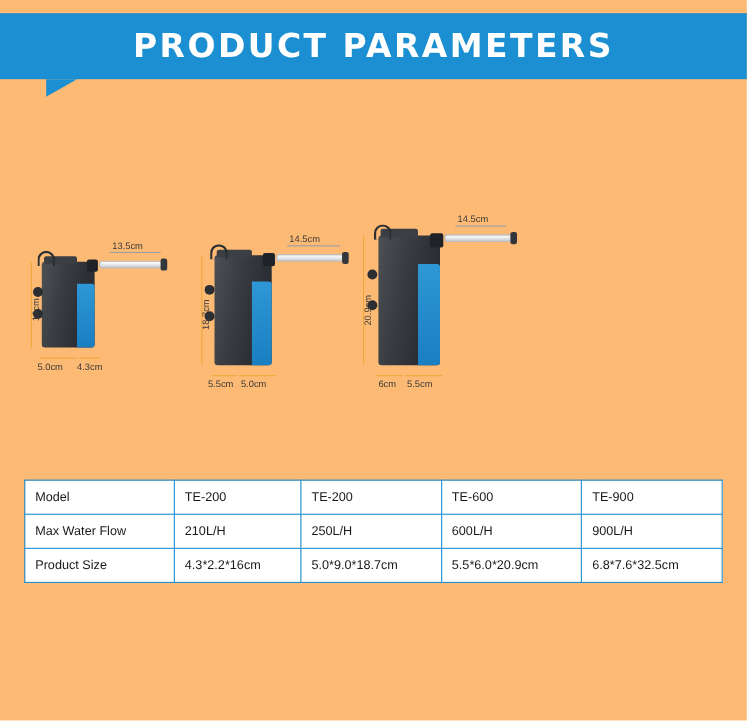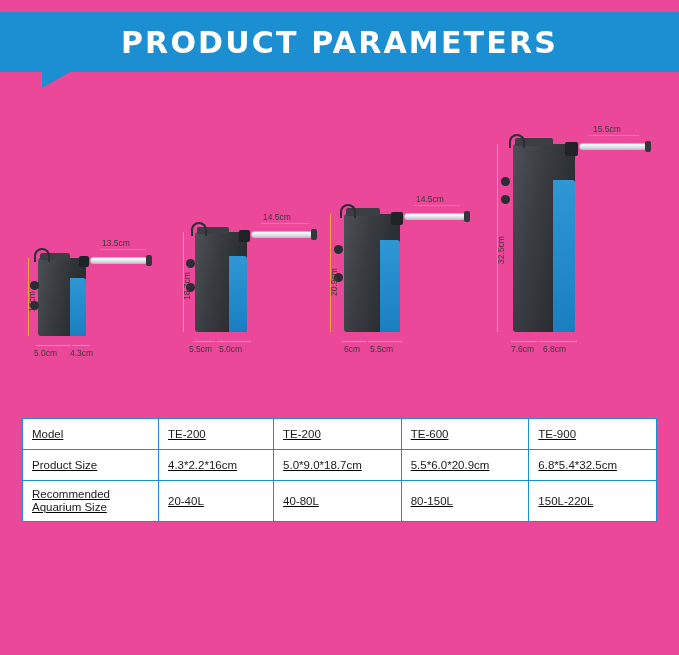--- a/index.html
+++ b/index.html
@@ -7,21 +7,21 @@
     margin: 0; padding: 0;
     width: 679px; height: 655px;
     background: #ffffff;
     font-family: "Liberation Sans", sans-serif;
     overflow: hidden;
   }
   .page {
     position: relative;
     width: 679px;
     height: 655px;
-    background: #ec4899;
+    background: #fdba74;
   }
 
   
   .banner {
     position: absolute;
     left: 0; top: 12px;
     width: 679px;
     height: 60px;
     background: #1b8fd1;
     display: flex;
@@ -145,23 +145,22 @@
     font-size: 12.5px;
     color: #1a1a1a;
     font-weight: bold;
     font-family: "Liberation Sans", sans-serif;
   }
 
   
   .table-wrap {
     position: absolute;
     left: 22px;
-    top: 418px;
+    top: 436px;
     width: 615px;
-    text-decoration: underline;
   }
   table.spec {
     border-collapse: collapse;
     width: 635px;
     font-size: 11.5px;
     color: #1a1a1a;
   }
   table.spec td {
     border: 1px solid #1b8fd1;
     padding: 7px 9px;
@@ -188,21 +187,21 @@
 
 <div class="page">
 
   <div class="banner">
     <div class="banner-title">PRODUCT PARAMETERS</div>
   </div>
   <div class="banner-notch"></div>
 
   <div class="products">
 
-    <div class="prod" style="left:28px; bottom:24px; width:150px; height:120px;">
+    <div class="prod" style="left:28px; bottom:44px; width:150px; height:120px;">
 
       <div class="housing" style="position:absolute; left:10px; bottom:0; width:48px; height:78px;">
         <div class="blue-panel" style="width:16px; height:58px;"></div>
         <div class="cap" style="left:2px; top:-5px; width:30px; height:7px;"></div>
         <div class="nozzle" style="right:-3px; top:-2px; width:10px; height:11px;"></div>
       </div>
       <div class="hook" style="left:6px; bottom:74px;"></div>
       <div class="suction" style="left:2px; bottom:46px;"></div>
       <div class="suction" style="left:2px; bottom:26px;"></div>
 
@@ -254,68 +253,45 @@
       <div class="leader" style="left:84px; bottom:126px; width:46px;"></div>
       <div class="dim-label" style="left:86px; bottom:128px;">14.5cm</div>
       <div class="dim-v" style="left:0px; bottom:0px; height:118px;"></div>
       <div class="dim-label-rot" style="left:-1px; bottom:26px;">20.9cm</div>
       <div class="dim-h" style="left:12px; bottom:-10px; width:24px;"></div>
       <div class="dim-label" style="left:14px; bottom:-22px;">6cm</div>
       <div class="dim-h" style="left:38px; bottom:-10px; width:34px;"></div>
       <div class="dim-label" style="left:40px; bottom:-22px;">5.5cm</div>
     </div>
 
-    <div class="prod" style="left:497px; bottom:28px; width:175px; height:230px;">
-      <div class="housing" style="position:absolute; left:16px; bottom:0; width:62px; height:188px;">
-        <div class="blue-panel" style="width:22px; height:152px;"></div>
-        <div class="cap" style="left:2px; top:-6px; width:38px; height:8px;"></div>
-        <div class="nozzle" style="right:-3px; top:-2px; width:13px; height:14px;"></div>
-      </div>
-      <div class="hook" style="left:12px; bottom:184px;"></div>
-      <div class="suction" style="left:4px; bottom:146px;"></div>
-      <div class="suction" style="left:4px; bottom:128px;"></div>
-      <div class="tube" style="left:82px; bottom:182px; width:68px;"></div>
-      <div class="tube-cap" style="left:148px; bottom:180px;"></div>
-      <div class="leader" style="left:92px; bottom:196px; width:50px;"></div>
-      <div class="dim-label" style="left:96px; bottom:198px;">15.5cm</div>
-      <div class="dim-v" style="left:0px; bottom:0px; height:188px;"></div>
-      <div class="dim-label-rot" style="left:-1px; bottom:58px;">32.5cm</div>
-      <div class="dim-h" style="left:14px; bottom:-10px; width:26px;"></div>
-      <div class="dim-label" style="left:14px; bottom:-22px;">7.6cm</div>
-      <div class="dim-h" style="left:42px; bottom:-10px; width:38px;"></div>
-      <div class="dim-label" style="left:46px; bottom:-22px;">6.8cm</div>
-    </div>
 
   </div>
 
 
   <div class="table-wrap">
     <table class="spec">
       <tbody>
         <tr>
           <td class="label-col">Model</td>
           <td class="model-head">TE-200</td>
           <td class="model-head">TE-200</td>
           <td class="model-head">TE-600</td>
           <td class="model-head">TE-900</td>
         </tr>
         <tr>
+          <td class="label-col">Max Water Flow</td>
+          <td>210L/H</td>
+          <td>250L/H</td>
+          <td>600L/H</td>
+          <td>900L/H</td>
+        </tr>
+        <tr>
           <td class="label-col">Product Size</td>
           <td>4.3*2.2*16cm</td>
           <td>5.0*9.0*18.7cm</td>
           <td>5.5*6.0*20.9cm</td>
-          <td>6.8*5.4*32.5cm</td>
-        </tr>
-        <tr>
-          <td class="label-col two-line">
-            <div>Recommended</div>
-            <div>Aquarium Size</div>
-          </td>
-          <td>20-40L</td>
-          <td>40-80L</td>
-          <td>80-150L</td>
-          <td>150L-220L</td>
+          <td>6.8*7.6*32.5cm</td>
         </tr>
       </tbody>
     </table>
   </div>
 
 </div>
 
 </body></html>

